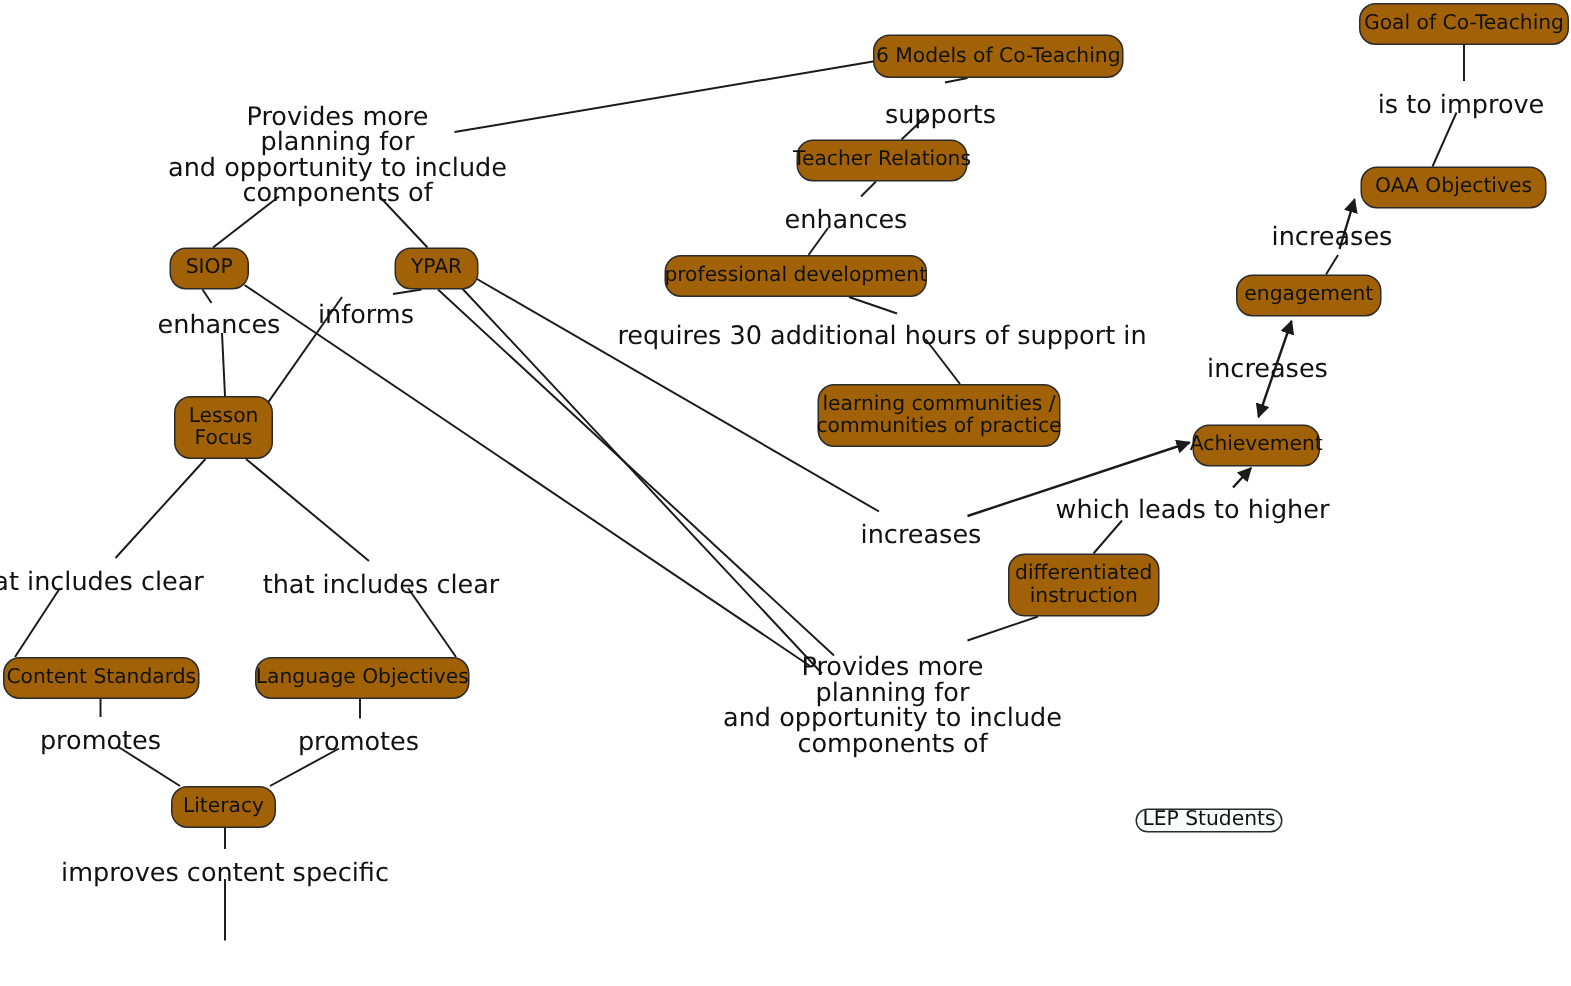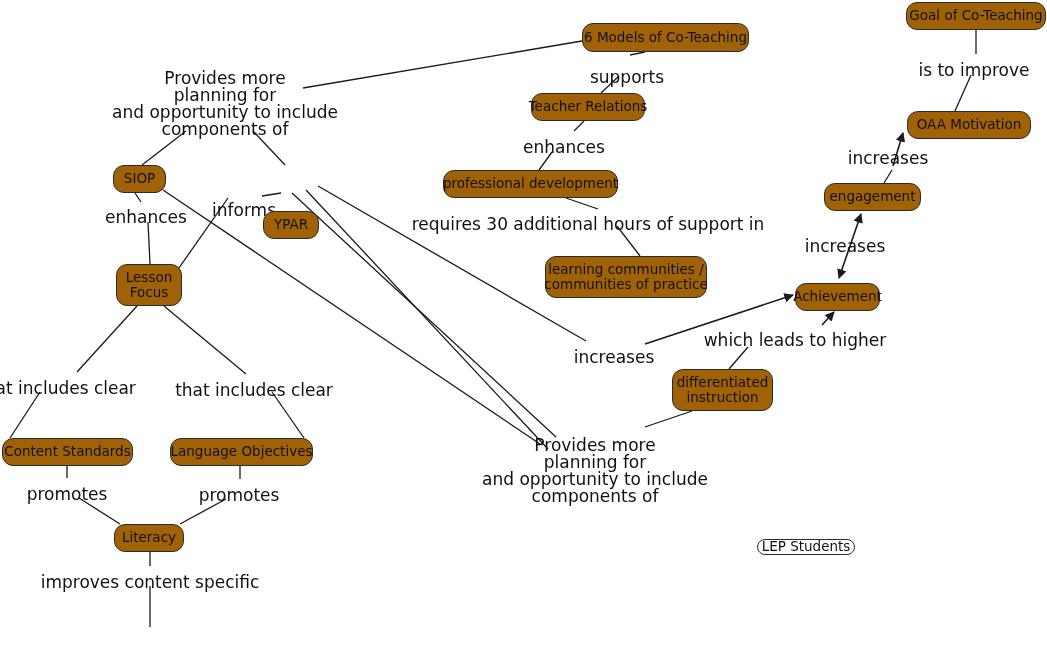--- a/index.html
+++ b/index.html
@@ -116,29 +116,29 @@
       </g>
   </svg>
 
   <div id="node-group">
       <div class="node" style="left: 582px; top: 23px; width: 167px; height: 29px;"><span>6 Models of Co-Teaching</span></div>
       <div class="node" style="left: 531px; top: 93px; width: 114px; height: 28px;"><span>Teacher Relations</span></div>
       <div class="node" style="left: 443px; top: 170px; width: 175px; height: 28px;"><span>professional development</span></div>
       <div class="node" style="left: 545px; top: 256px; width: 162px; height: 42px;"><span>learning communities /
 communities of practice</span></div>
       <div class="node" style="left: 113px; top: 165px; width: 53px; height: 28px;"><span>SIOP</span></div>
-      <div class="node" style="left: 263px; top: 165px; width: 56px; height: 28px; margin-top: 46px;"><span>YPAR</span></div>
+      <div class="node" style="left: 263px; top: 165px; width: 56px; height: 28px;"><span>YPAR</span></div>
       <div class="node" style="left: 116px; top: 264px; width: 66px; height: 42px;"><span>Lesson
 Focus</span></div>
       <div class="node" style="left: 2px; top: 438px; width: 131px; height: 28px;"><span>Content Standards</span></div>
       <div class="node" style="left: 170px; top: 438px; width: 143px; height: 28px;"><span>Language Objectives</span></div>
       <div class="node" style="left: 114px; top: 524px; width: 70px; height: 28px;"><span>Literacy</span></div>
       <div class="node" style="left: 107px; top: 627px; width: 87px; height: 28px; margin-top: 44px;"><span>Vocabulary</span></div>
       <div class="node" style="left: 906px; top: 2px; width: 140px; height: 28px;"><span>Goal of Co-Teaching</span></div>
-      <div class="node" style="left: 907px; top: 111px; width: 124px; height: 28px;"><span>OAA Motivation</span></div>
+      <div class="node" style="left: 907px; top: 111px; width: 124px; height: 28px;"><span>OAA Objectives</span></div>
       <div class="node" style="left: 824px; top: 183px; width: 97px; height: 28px;"><span>engagement</span></div>
       <div class="node" style="left: 795px; top: 283px; width: 85px; height: 28px;"><span>Achievement</span></div>
       <div class="node" style="left: 672px; top: 369px; width: 101px; height: 42px;"><span>differentiated
 instruction</span></div>
       <div class="node plain" style="left: 757px; top: 539px; width: 98px; height: 16px;"><span>LEP Students</span></div>
     </div>
   <div id="label-group">
       <div class="link-label block" style="left: 225px; top: 70px;">Provides more
 planning for
 and opportunity to include

